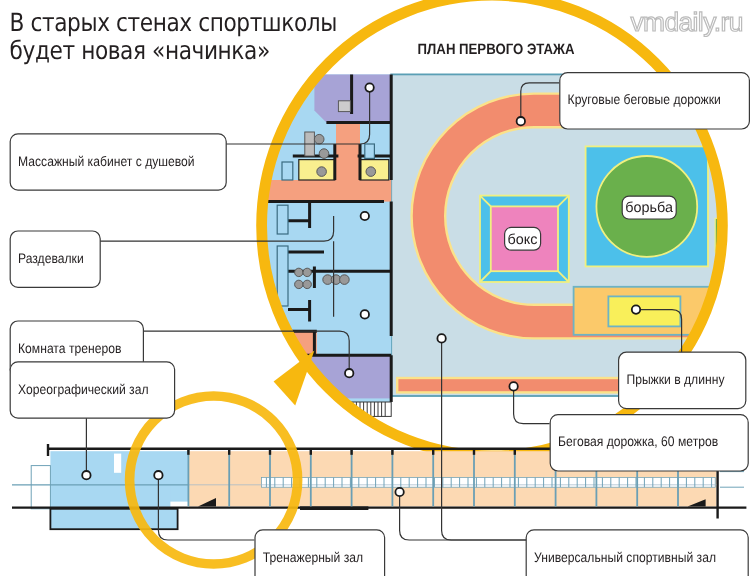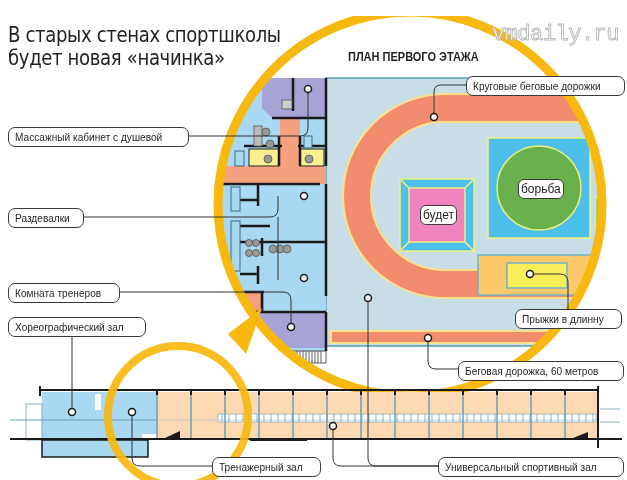--- a/index.html
+++ b/index.html
@@ -1,21 +1,21 @@
 <!DOCTYPE html>
 <html><head>
 <meta charset="utf-8">
 <style>
   html,body{margin:0;padding:0;background:#fff;}
   body{width:627px;height:480px;position:relative;overflow:hidden;font-family:"Liberation Sans","DejaVu Sans",sans-serif;}
-  #scene{position:absolute;left:0;top:16px;width:627px;height:436px;}
+  #scene{position:absolute;left:0;top:0;width:627px;height:436px;}
   .title{position:absolute;left:8px;top:8px;font-size:21px;line-height:23px;color:#231f20;font-weight:normal;letter-spacing:-0.4px;font-family:"DejaVu Sans",sans-serif;transform:scaleX(0.86);transform-origin:left top;white-space:nowrap;}
-  .watermark{position:absolute;right:8px;top:6px;font-size:22px;color:#fff;-webkit-text-stroke:1px #bbb;font-family:Liberation Mono, monospace;letter-spacing:-0.5px;}
+  .watermark{position:absolute;right:8px;top:6px;font-size:22px;color:#fff;-webkit-text-stroke:1px #bbb;font-family:Liberation Sans, sans-serif;letter-spacing:-0.5px;}
   .plan-title{position:absolute;left:348px;top:34px;font-size:12.5px;font-weight:bold;color:#231f20;font-family:"Liberation Sans",sans-serif;transform:scaleX(0.88);transform-origin:left top;white-space:nowrap;}
-  .callout{position:absolute;background:#fff;border:1.2px solid #3a3a3a;border-radius:7px;font-size:11.5px;color:#231f20;padding:2px 6px;line-height:14px;white-space:nowrap;font-family:"Liberation Sans",sans-serif;}
+  .callout{position:absolute;background:#fff;border:1.2px solid #3a3a3a;border-radius:7px;font-size:11.5px;color:#231f20;padding:16px 6px;line-height:14px;white-space:nowrap;font-family:"Liberation Sans",sans-serif;}
   .callout span{display:inline-block;transform:scaleX(0.88);transform-origin:left center;}
   .tag{position:absolute;background:#fff;border:1.2px solid #3a3a3a;border-radius:6px;font-size:12px;color:#231f20;padding:2px 2px;line-height:14px;font-family:"Liberation Sans",sans-serif;}
 </style>
 </head>
 <body>
 
 <div id="scene">
   <svg width="627" height="480" viewBox="0 0 627 480" style="position:absolute;left:0;top:0">
     <defs>
       <clipPath id="circ">
@@ -285,15 +285,15 @@
   <div class="callout" style="left:8px;top:192px"><span>Раздевалки</span></div>
   <div class="callout" style="left:8px;top:111px"><span>Массажный кабинет с душевой</span></div>
   <div class="callout" style="left:8px;top:267px"><span>Комната тренеров</span></div>
   <div class="callout" style="left:8px;top:301px"><span>Хореографический зал</span></div>
   <div class="callout" style="left:466px;top:60px"><span>Круговые беговые дорожки</span></div>
   <div class="callout" style="left:515px;top:293px"><span>Прыжки в длинну</span></div>
   <div class="callout" style="left:458px;top:345px"><span>Беговая дорожка, 60 метров</span></div>
   <div class="callout" style="left:438px;top:441px"><span>Универсальный спортивный зал</span></div>
   <div class="callout" style="left:212px;top:441px"><span>Тренажерный зал</span></div>
 
-  <div class="tag" style="left:420px;top:189px">будет</div>
+  <div class="tag" style="left:420px;top:189px">бокс</div>
   <div class="tag" style="left:518px;top:163px">борьба</div>
 </div>
 
 </body></html>

